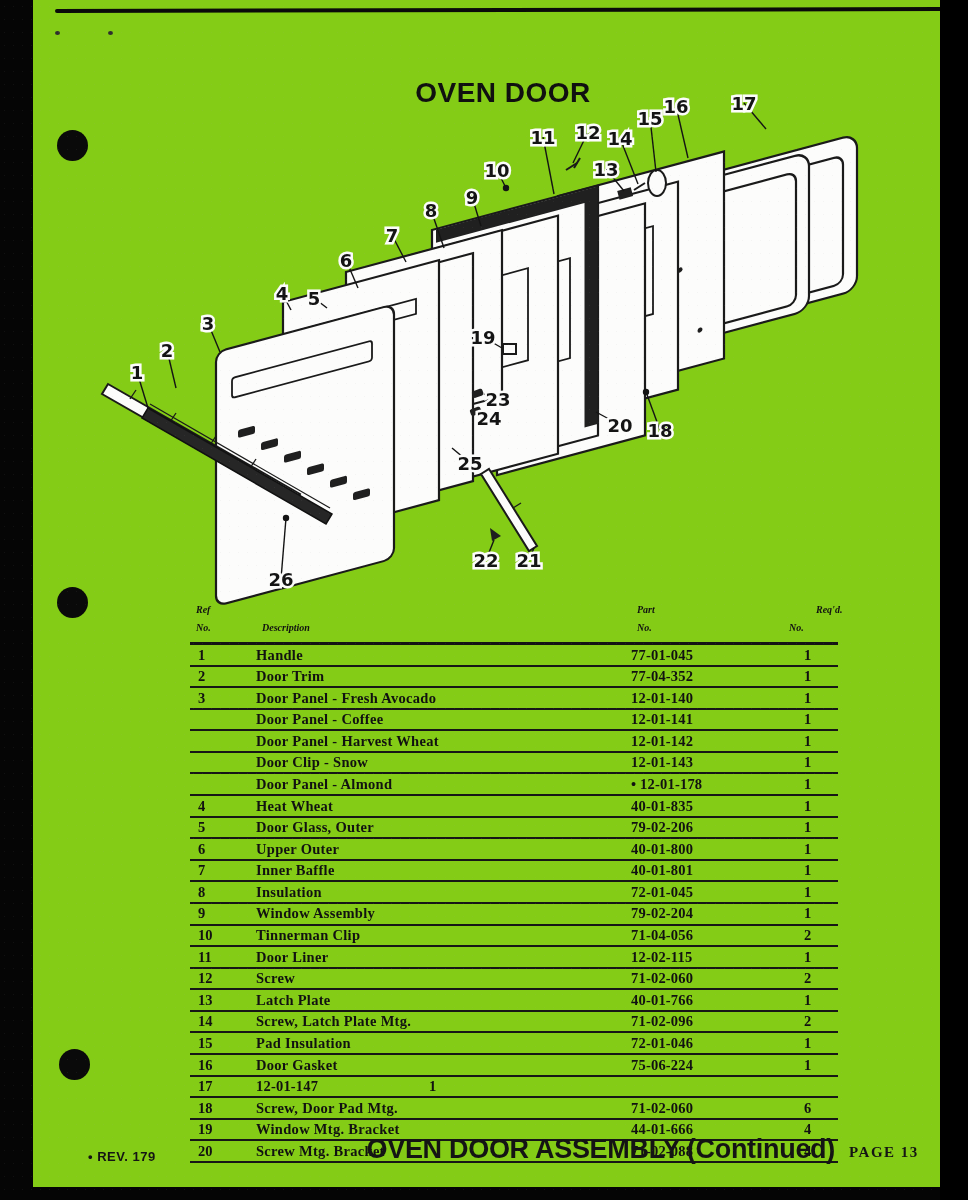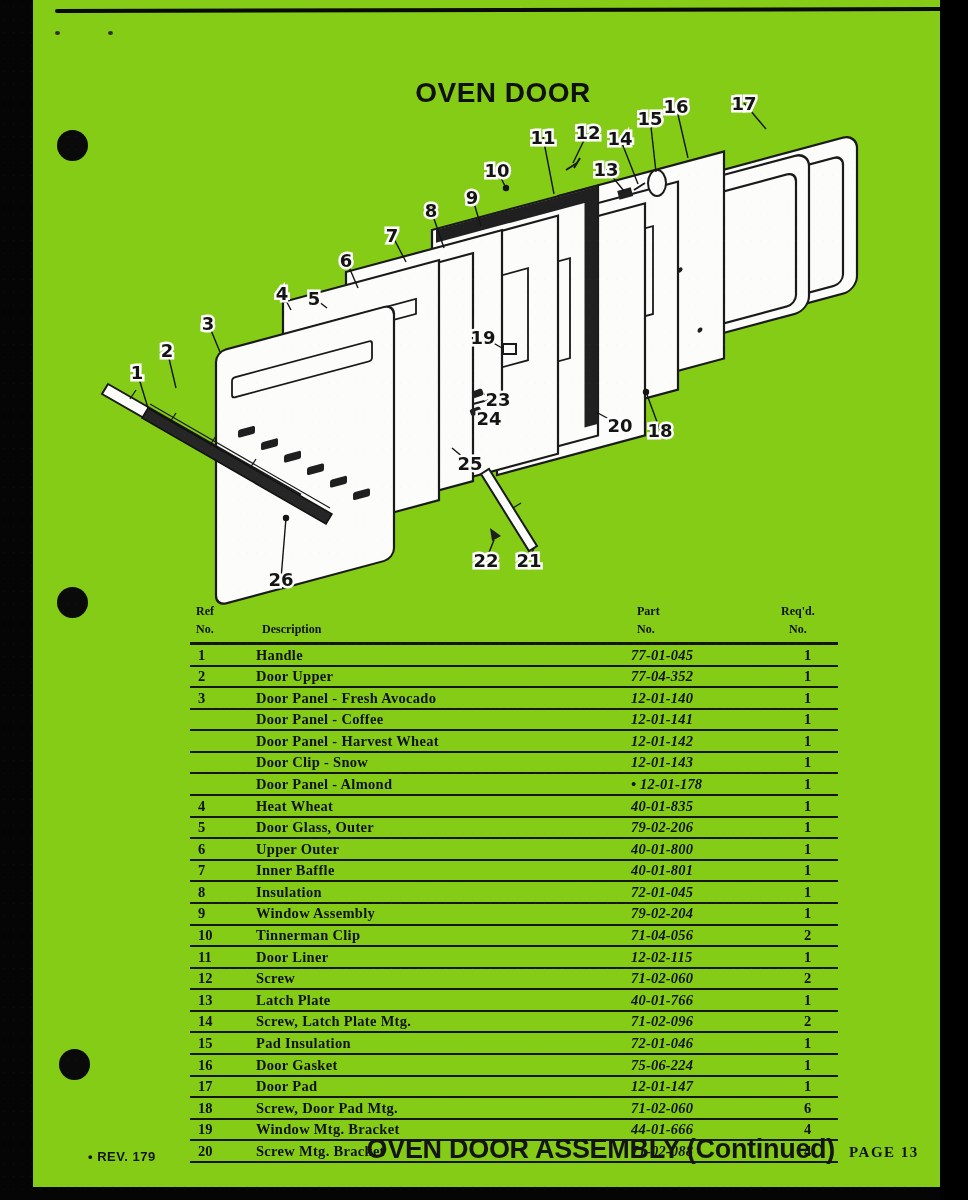--- a/index.html
+++ b/index.html
@@ -33,31 +33,31 @@
   .vent{fill:#1f1f1f;}
   .thin{stroke:#1a1a1a;stroke-width:1.3px;}
   .fast{fill:#1f1f1f;}
   .leader{stroke:#141414;stroke-width:1.4px;}
   .dot{fill:#141414;}
   .callout-num{font:700 18px "DejaVu Sans",sans-serif;fill:#141414;text-anchor:middle;
                dominant-baseline:central;paint-order:stroke;stroke:#fcfcfb;stroke-width:5px;}
   
   .parts-table{position:absolute;left:190px;top:602px;width:648px;
                font-family:"Liberation Serif",serif;font-weight:700;color:#111;}
-  .thead{position:relative;height:40px;border-bottom:3px solid #141414;font-size:12px;}
+  .thead{position:relative;height:40px;border-bottom:3px solid #141414;font-size:10px;font-style:italic;}
   .thead span{position:absolute;line-height:1;}
   .h-ref1{left:6px;top:3px;}   .h-ref2{left:6px;top:21px;}
   .h-desc{left:72px;top:21px;}
   .h-part1{left:447px;top:3px;} .h-part2{left:447px;top:21px;}
-  .h-req1{left:591px;top:3px;}  .h-req2{left:599px;top:21px;}
+  .h-req1{left:626px;top:3px;}  .h-req2{left:599px;top:21px;}
   .t-row{display:flex;align-items:center;height:19.58px;border-bottom:2px solid #161616;
          font-size:14.5px;line-height:1;}
   .c-ref{width:66px;padding-left:8px;box-sizing:border-box;}
   .c-desc{width:375px;letter-spacing:0.3px;}
-  .c-part{width:146px;letter-spacing:0.2px;font-style:italic;}
+  .c-part{width:146px;letter-spacing:0.2px;}
   .c-qty{width:61px;text-align:center;}
   
   .f-rev{position:absolute;left:88px;top:1149px;font:700 13px "Liberation Sans",sans-serif;
          letter-spacing:0.5px;}
   .f-title{position:absolute;left:330px;top:1136px;width:505px;text-align:right;
            font:700 27px/1 "Liberation Sans",sans-serif;letter-spacing:-0.3px;}
   .f-page{position:absolute;left:849px;top:1144px;font:700 15px "Liberation Serif",serif;
           letter-spacing:1.5px;}
 </style>
 </head>
@@ -206,21 +206,21 @@
     </div>
     <div id="rows">
         <div class="t-row">
           <span class="c-ref">1</span>
           <span class="c-desc">Handle</span>
           <span class="c-part">77-01-045</span>
           <span class="c-qty">1</span>
         </div>
         <div class="t-row">
           <span class="c-ref">2</span>
-          <span class="c-desc">Door Upper</span>
+          <span class="c-desc">Door Trim</span>
           <span class="c-part">77-04-352</span>
           <span class="c-qty">1</span>
         </div>
         <div class="t-row">
           <span class="c-ref">3</span>
           <span class="c-desc">Door Panel - Fresh Avocado</span>
           <span class="c-part">12-01-140</span>
           <span class="c-qty">1</span>
         </div>
         <div class="t-row">
@@ -320,21 +320,20 @@
           <span class="c-qty">1</span>
         </div>
         <div class="t-row">
           <span class="c-ref">16</span>
           <span class="c-desc">Door Gasket</span>
           <span class="c-part">75-06-224</span>
           <span class="c-qty">1</span>
         </div>
         <div class="t-row">
           <span class="c-ref">17</span>
-          <span class="c-desc">Door Pad</span>
           <span class="c-part">12-01-147</span>
           <span class="c-qty">1</span>
         </div>
         <div class="t-row">
           <span class="c-ref">18</span>
           <span class="c-desc">Screw, Door Pad Mtg.</span>
           <span class="c-part">71-02-060</span>
           <span class="c-qty">6</span>
         </div>
         <div class="t-row">

